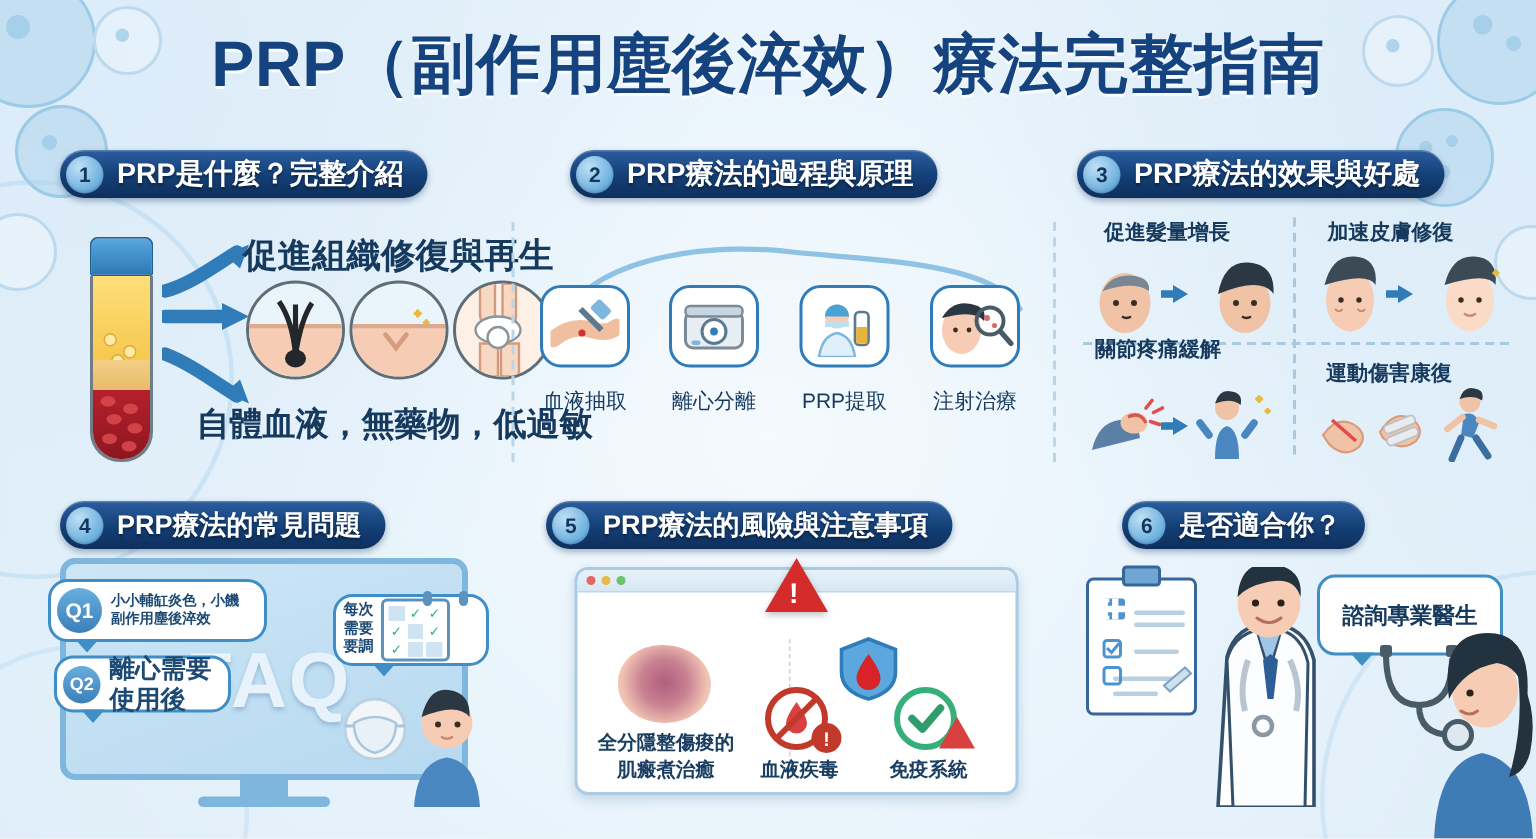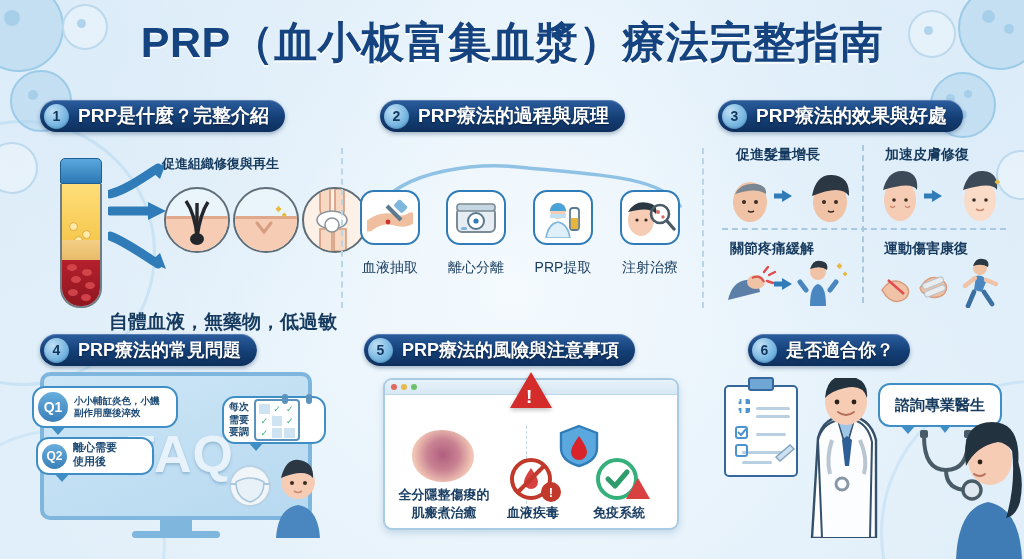--- a/index.html
+++ b/index.html
@@ -171,21 +171,21 @@
   <div class="cell filled" style="left:930px;top:72px;width:62px;height:62px;">
       <span class="dot" style="left:14px;top:20px;width:9px;height:9px;"></span>
       <span class="dot" style="left:32px;top:16px;width:8px;height:8px;"></span>
       <span class="dot" style="left:26px;top:36px;width:9px;height:9px;"></span>
     </div>
   <div class="cell" style="left:996px;top:150px;width:46px;height:46px;"></div>
   <div class="wave" style="left:-110px;top:120px;width:260px;height:260px;border-color:rgba(168,210,238,.40);"></div>
   <div class="wave" style="left:880px;top:380px;width:300px;height:300px;border-color:rgba(168,210,238,.35);"></div>
   <div class="wave" style="left:-60px;top:430px;width:220px;height:220px;border-color:rgba(168,210,238,.30);"></div>
 
-  <div id="title">PRP（血小板富集血漿）療法完整指南</div>
+  <div id="title">PRP（副作用塵後淬效）療法完整指南</div>
 
   <div class="hdr" style="left:40px;top:100px;">
     <span class="num">1</span>
     <span class="htxt">PRP是什麼？完整介紹</span>
   </div>
 
   <div class="tube" style="left:60px;top:158px;">
     <div class="cap"></div>
     <div class="body">
       <div class="plasma">
@@ -211,21 +211,21 @@
   </svg>
   <svg class="arrow-svg" style="left:108px;top:196px;" width="60" height="30" viewBox="0 0 60 30">
     <path d="M2 15 H44" stroke="#2f7cb8" stroke-width="9" fill="none" stroke-linecap="round"></path>
     <path d="M58 15 L40 6 L40 24 Z" fill="#2f7cb8"></path>
   </svg>
   <svg class="arrow-svg" style="left:108px;top:230px;" width="60" height="42" viewBox="0 0 60 42">
     <path d="M2 6 C18 12 34 24 50 34" stroke="#2f7cb8" stroke-width="9" fill="none" stroke-linecap="round"></path>
     <path d="M58 39 L42 32 L52 23 Z" fill="#2f7cb8"></path>
   </svg>
 
-  <div class="lbl" style="left:162px;top:155px;font-size:13px;">促進組織修復與再生</div>
+  <div class="lbl" style="left:162px;top:155px;font-size:23px;">促進組織修復與再生</div>
 
   <div class="circ-ill" style="left:164px;top:187px;width:62px;height:62px;">
     <div class="skin"></div>
       <div class="skin-top"></div>
     <svg width="62" height="62" style="position:absolute;left:0;top:0;">
       <path d="M31 48 C30 36 27 22 20 12" stroke="#23272b" stroke-width="3.4" fill="none"></path>
       <path d="M31 48 C33 34 36 22 42 13" stroke="#23272b" stroke-width="3.4" fill="none"></path>
       <path d="M31 48 C31 36 31 24 31 14" stroke="#23272b" stroke-width="3.4" fill="none"></path>
       <ellipse cx="31" cy="50" rx="7" ry="6" fill="#23272b"></ellipse>
     </svg>
@@ -244,21 +244,21 @@
       <path d="M16 0 L16 20 Q16 30 26 31 L26 0 Z" fill="#f7d8c2" stroke="#d49a7d" stroke-width="1.6"></path>
       <path d="M40 0 L40 22 Q40 31 31 31 L31 0 Z" fill="#f7d8c2" stroke="#d49a7d" stroke-width="1.6"></path>
       <ellipse cx="28" cy="31" rx="15" ry="9" fill="#fff" stroke="#8b949b" stroke-width="1.6"></ellipse>
       <path d="M18 40 L18 62 M38 40 L38 62" stroke="#d49a7d" stroke-width="1.6"></path>
       <path d="M16 40 L16 62 L28 62 L28 40 Z" fill="#f7d8c2" stroke="#d49a7d" stroke-width="1.6"></path>
       <path d="M30 40 L30 62 L42 62 L42 40 Z" fill="#f7d8c2" stroke="#d49a7d" stroke-width="1.6"></path>
       <circle cx="28" cy="36" r="7" fill="#fff" stroke="#8b949b" stroke-width="1.6"></circle>
     </svg>
   </div>
 
-  <div class="lbl" style="left:109px;top:268px;font-size:19px;margin-top:41px;">自體血液，無藥物，低過敏</div>
+  <div class="lbl" style="left:131px;top:268px;font-size:22px;">自體血液，無藥物，低過敏</div>
 
   <div class="divider-v" style="left:341px;top:148px;height:160px;"></div>
   <div class="divider-v" style="left:702px;top:148px;height:160px;"></div>
 
   <div class="hdr" style="left:380px;top:100px;">
     <span class="num">2</span>
     <span class="htxt">PRP療法的過程與原理</span>
   </div>
 
   <svg style="position:absolute;left:362px;top:162px;" width="330" height="60" viewBox="0 0 330 60">
@@ -323,21 +323,21 @@
   <div class="hdr" style="left:718px;top:100px;">
     <span class="num">3</span>
     <span class="htxt">PRP療法的效果與好處</span>
   </div>
 
   <div class="divider-v" style="left:862px;top:145px;height:158px;border-color:#a8c9de;"></div>
   <div class="divider-h" style="left:722px;top:228px;width:284px;border-color:#a8c9de;"></div>
 
   <div class="q-lbl" style="left:736px;top:146px;">促進髮量增長</div>
   <div class="q-lbl" style="left:885px;top:146px;">加速皮膚修復</div>
-  <div class="q-lbl" style="left:730px;top:240px;">關節疼痛緩解</div>
+  <div class="q-lbl" style="left:730px;top:224px;">關節疼痛緩解</div>
   <div class="q-lbl" style="left:884px;top:240px;">運動傷害康復</div>
 
   <svg style="position:absolute;left:726px;top:168px;" width="134" height="56" viewBox="0 0 134 56">
     <ellipse cx="24" cy="34" rx="17" ry="20" fill="#f0c3a6"></ellipse>
     <path d="M9 26 q6 -12 22 -10 q10 2 9 10 q-10 -7 -31 0 z" fill="#7a8792"></path>
     <circle cx="18" cy="34" r="2" fill="#3a2c22"></circle>
       <circle cx="30" cy="34" r="2" fill="#3a2c22"></circle>
     <path d="M22 43 q3 2 6 0" stroke="#3a2c22" stroke-width="1.6" fill="none"></path>
     <path d="M56 22 l10 6 l-10 6 z" fill="#2f7cb8"></path>
       <rect x="48" y="25.5" width="10" height="5" fill="#2f7cb8"></rect>
@@ -403,21 +403,21 @@
   <div class="faqword" style="left:124px;top:424px;">FAQ</div>
 
   <div class="qbub" style="left:32px;top:386px;width:146px;height:42px;">
     <span class="qtag" style="width:30px;height:30px;font-size:14px;">Q1</span>
     <span class="qtxt" style="white-space:pre-line;">小小輔缸炎色，小饑
 副作用塵後淬效</span>
   </div>
 
   <div class="qbub" style="left:36px;top:437px;width:118px;height:38px;">
     <span class="qtag" style="width:25px;height:25px;font-size:12px;">Q2</span>
-    <span class="qtxt" style="white-space:pre-line;font-size:11px;font-family:Liberation Mono, monospace;">離心需要
+    <span class="qtxt" style="white-space:pre-line;font-size:17px;">離心需要
 使用後</span>
   </div>
 
 
   <div class="calbub" style="left:222px;top:396px;width:104px;height:48px;">
     <span class="qtxt" style="white-space:pre-line;margin-right:5px;font-size:10px;">每次
 需要
 要調</span>
     <span class="cal">
       <s></s>
@@ -526,21 +526,21 @@
     <path d="M46 34 q8 6 16 0" stroke="#b5705c" stroke-width="2" fill="none" stroke-linecap="round"></path>
     <path d="M40 62 q-6 18 -2 34" stroke="#b9c6d2" stroke-width="4" fill="none"></path>
     <path d="M68 62 q8 18 4 34" stroke="#b9c6d2" stroke-width="4" fill="none"></path>
     <circle cx="50" cy="106" r="6" fill="none" stroke="#8a98a5" stroke-width="3"></circle>
   </svg>
 
   <div class="qmark" style="left:926px;top:385px;">
     <span>?</span>
   </div>
 
-  <div class="speech" style="left:878px;top:383px;width:124px;height:44px;">
+  <div class="speech" style="left:878px;top:383px;width:124px;height:54px;">
     <span style="font-size:15px;font-weight:bold;color:#163a5e;white-space:nowrap;">諮詢專業醫生</span>
   </div>
 
   <svg style="position:absolute;left:910px;top:430px;" width="90" height="76" viewBox="0 0 90 76">
     <path d="M14 6 q0 34 22 34 q22 0 22 -30" stroke="#4a5b68" stroke-width="4" fill="none" stroke-linecap="round"></path>
     <path d="M36 40 q0 20 22 20" stroke="#4a5b68" stroke-width="4" fill="none" stroke-linecap="round"></path>
     <circle cx="62" cy="60" r="9" fill="#dfe8ef" stroke="#4a5b68" stroke-width="3.4"></circle>
     <rect x="10" y="0" width="8" height="8" rx="2" fill="#4a5b68"></rect>
     <rect x="54" y="0" width="8" height="8" rx="2" fill="#4a5b68"></rect>
   </svg>

